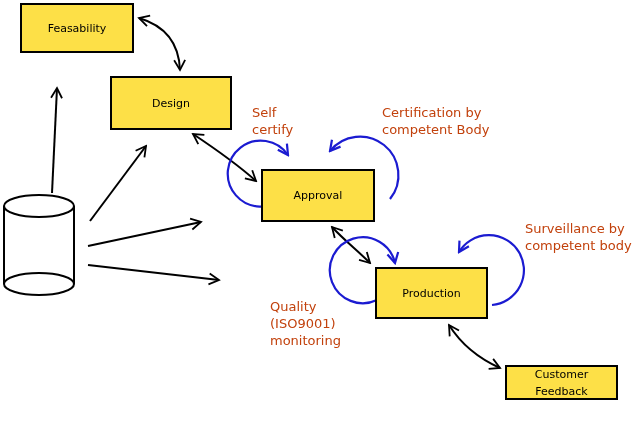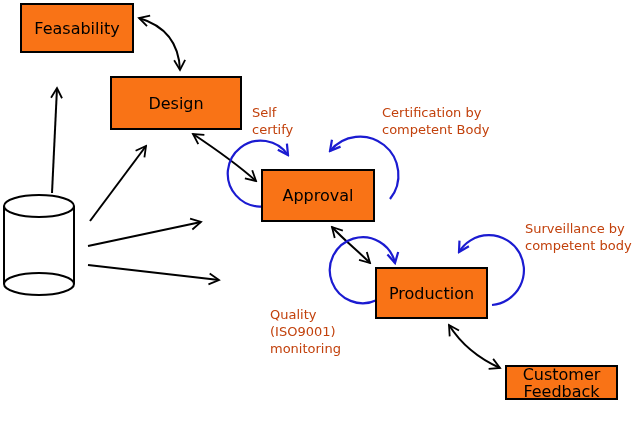--- a/index.html
+++ b/index.html
@@ -20,45 +20,45 @@
     position: absolute;
     left: 0;
     top: 0;
     width: 633px;
     height: 421px;
   }
   .box {
     position: absolute;
     box-sizing: border-box;
     border: 2px solid #000000;
-    background: #f97316;
+    background: #fde047;
     display: flex;
     align-items: center;
     justify-content: center;
-    font-size: 16px;
+    font-size: 11px;
     line-height: 17px;
     text-align: center;
     white-space: pre;
   }
   .box-feasability   { left: 20px;  top: 3px;   width: 114px; height: 50px; }
-  .box-design        { left: 110px; top: 76px;  width: 132px; height: 54px; }
+  .box-design        { left: 110px; top: 76px;  width: 122px; height: 54px; }
   .box-approval      { left: 261px; top: 169px; width: 114px; height: 53px; }
   .box-production    { left: 375px; top: 267px; width: 113px; height: 52px; }
   .box-customer      { left: 505px; top: 365px; width: 113px; height: 35px; }
   .blue-label {
     position: absolute;
     color: #c2410c;
     font-size: 13px;
     line-height: 17px;
     white-space: pre;
   }
   .lbl-self-certify  { left: 252px; top: 104px; }
   .lbl-certification { left: 358px; top: 104px; margin-left: 24px; }
   .lbl-surveillance  { left: 525px; top: 220px; }
-  .lbl-quality       { left: 270px; top: 298px; margin-top: 8px; }
+  .lbl-quality       { left: 270px; top: 298px; }
   .lbl-standards {
     position: absolute;
     left: 0px;
     top: 294px;
     width: 80px;
     text-align: center;
     font-size: 13px;
     color: #000000;
   }
 </style>

